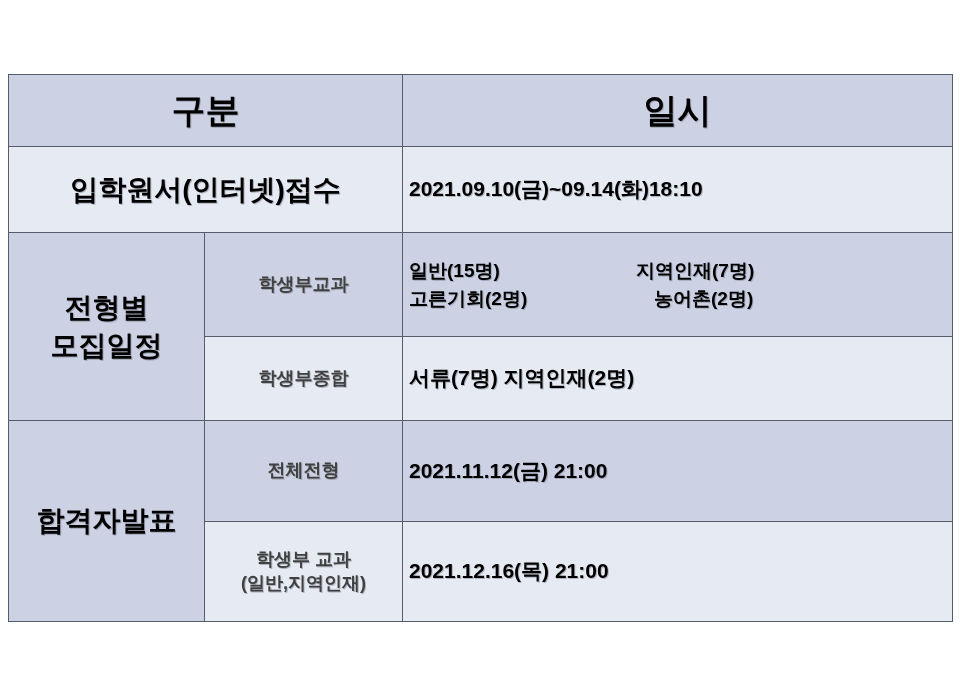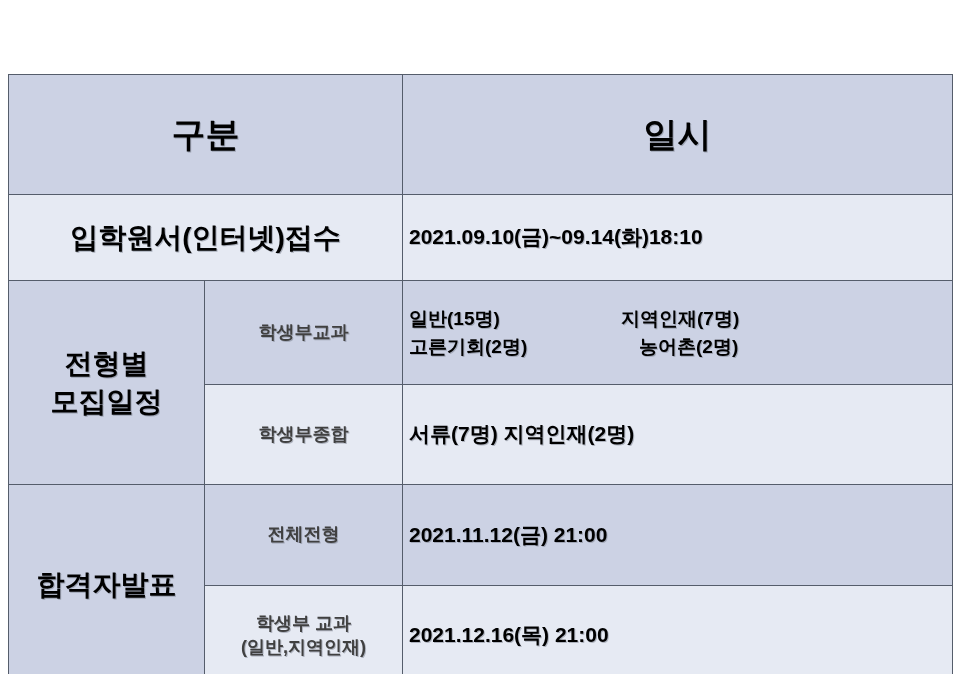--- a/index.html
+++ b/index.html
@@ -65,21 +65,21 @@
   }
   .shade-dark { background: #ccd2e4 !important; }
   .shade-light { background: #e6eaf3 !important; }
 
   .col-main  { width: 196px; }
   .col-sub   { width: 198px; }
   .col-value { width: 550px; }
 
   
   .hdr-cell {
-    height: 120px;
+    height: 72px;
     text-align: center;
     font-size: 34px;
     font-weight: bold;
     color: #000000;
     text-shadow: 1px 1px 0 rgba(120,125,140,0.55);
   }
 
   
   .label-main {
     text-align: center;
@@ -115,29 +115,30 @@
 
   .quota-grid {
     display: block;
     font-size: 19px;
     font-weight: bold;
     line-height: 1.45;
   }
   .quota-row {
     display: flex;
     width: 100%;
+    gap: 15px;
   }
   .quota-row .q1 { width: 212px; flex: 0 0 212px; }
   .quota-row .q2 { flex: 1 1 auto; }
   .quota-row.indent .q1 { padding-left: 0; }
   .quota-row.indent .q2 { padding-left: 18px; }
 
   .row-h-86  { height: 86px; }
   .row-h-104 { height: 104px; }
-  .row-h-100 { height: 100px; }
+  .row-h-100 { height: 84px; }
   .row-h-101 { height: 101px; }
   .row-h-110 { height: 100px; }
 </style>
 </head>
 <body>
 
 <div class="page">
 
 
   <table class="sched-table">

